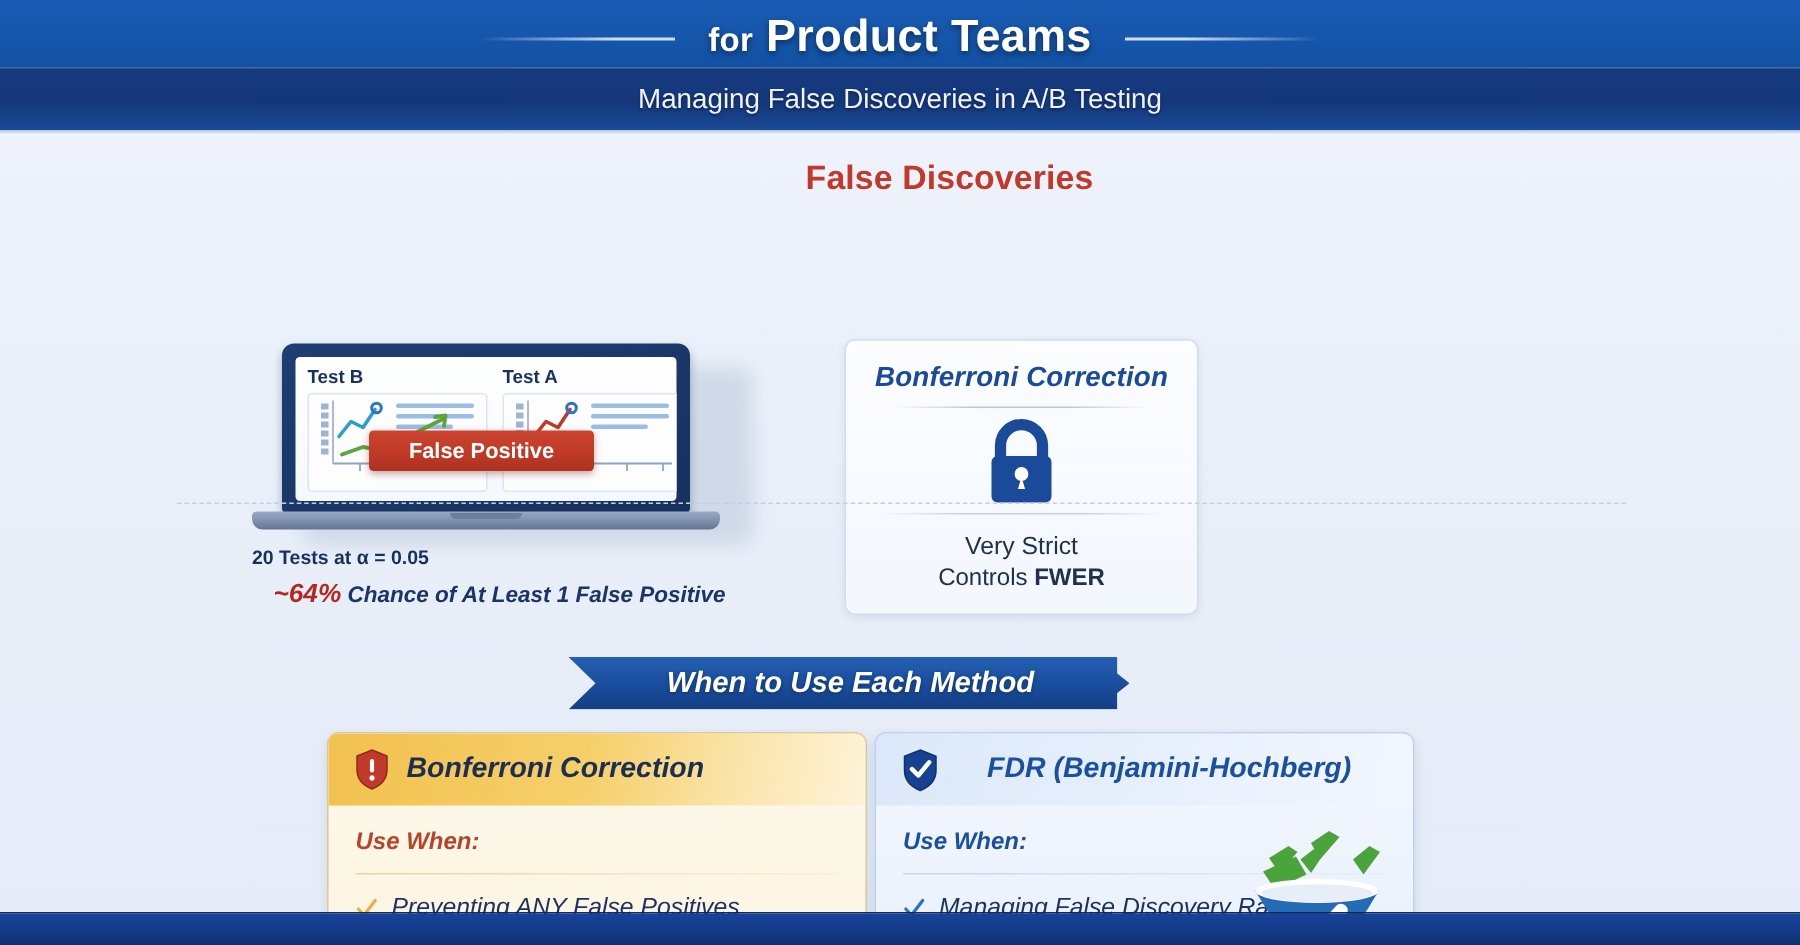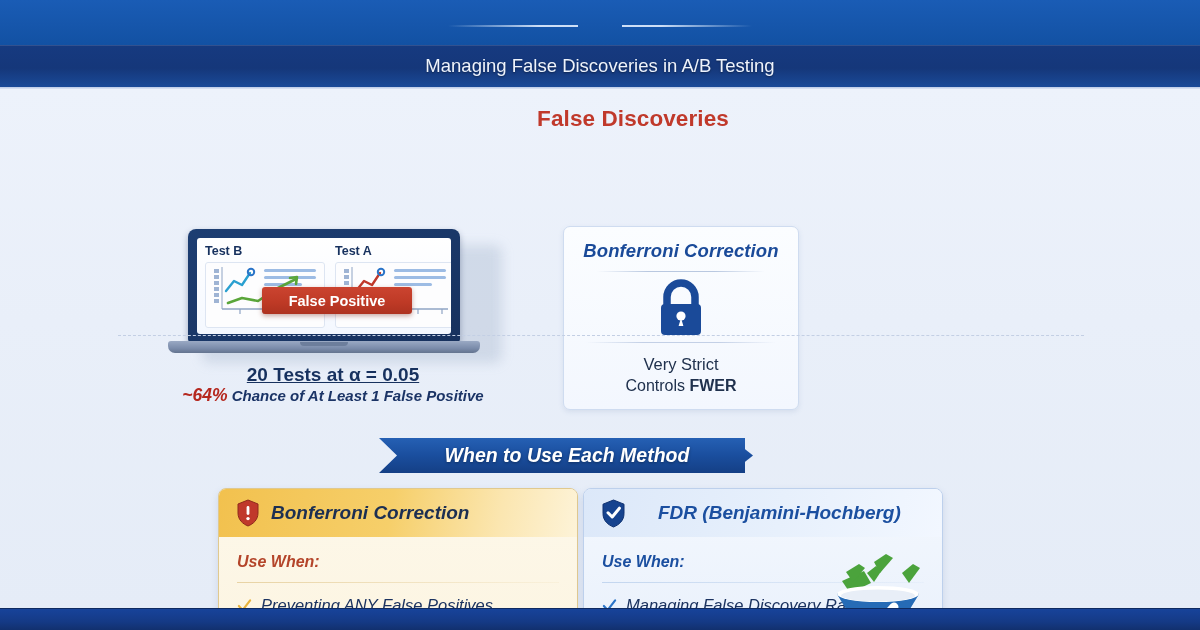--- a/index.html
+++ b/index.html
@@ -109,32 +109,32 @@
   .laptop-base {
     position: absolute; left: 0; top: 112px; width: 312px; height: 12px;
     background: linear-gradient(180deg, #9aa9c4 0%, #7b8cab 60%, #64748f 100%);
     border-radius: 3px 3px 7px 7px;
   }
   .laptop-notch {
     position: absolute; left: 132px; top: 113px; width: 48px; height: 4px;
     background: #6d7e9c; border-radius: 0 0 4px 4px;
   }
   .fp-badge {
-    position: absolute; left: 94px; top: 58px; width: 150px; height: 27px;
+    position: absolute; left: 78px; top: 58px; width: 150px; height: 27px;
     background: linear-gradient(180deg, #cb4430 0%, #bf3a26 55%, #ad3220 100%);
     border-radius: 3px;
     display: flex; align-items: center; justify-content: center;
     color: #fff; font-size: 14.5px; font-weight: bold;
     box-shadow: 0 2px 5px rgba(120,40,25,.4);
     z-index: 6; white-space: nowrap;
   }
 
   .cap-line1 {
-    position: absolute; left: 168px; top: 277px; width: 330px; text-align: center;
-    color: #17315e; font-size: 19px; font-weight: bold; white-space: nowrap; text-decoration: underline;
+    position: absolute; left: 168px; top: 277px; width: 330px; text-align: left;
+    color: #17315e; font-size: 13px; font-weight: bold; white-space: nowrap;
   }
   .cap-line2 {
     position: absolute; left: 148px; top: 298px; width: 370px; text-align: center;
     color: #1b3466; font-size: 15px; font-style: italic; font-weight: bold; white-space: nowrap;
   }
   .cap-line2 .pct { color: #b5281f; font-size: 17.5px; }
 
   
   .mcard {
     position: absolute; top: 139px; width: 236px; height: 184px;
@@ -229,20 +229,24 @@
     background: linear-gradient(180deg, #17439a 0%, #153a86 60%, #12306e 100%);
     border-top: 1px solid #0f2a60;
   }
   svg { display: block; }
 </style>
 </head>
 <body>
 
 <div class="header-top">
   <div class="rule"></div>
+  <div class="header-title">
+    <span class="small">for</span>
+    <span>Product Teams</span>
+  </div>
   <div class="rule right"></div>
 </div>
 
 <div class="header-sub">
   <div class="header-sub-text">Managing False Discoveries in A/B Testing</div>
 </div>
 
 <div class="stage">
 
   <div class="sec-head">

